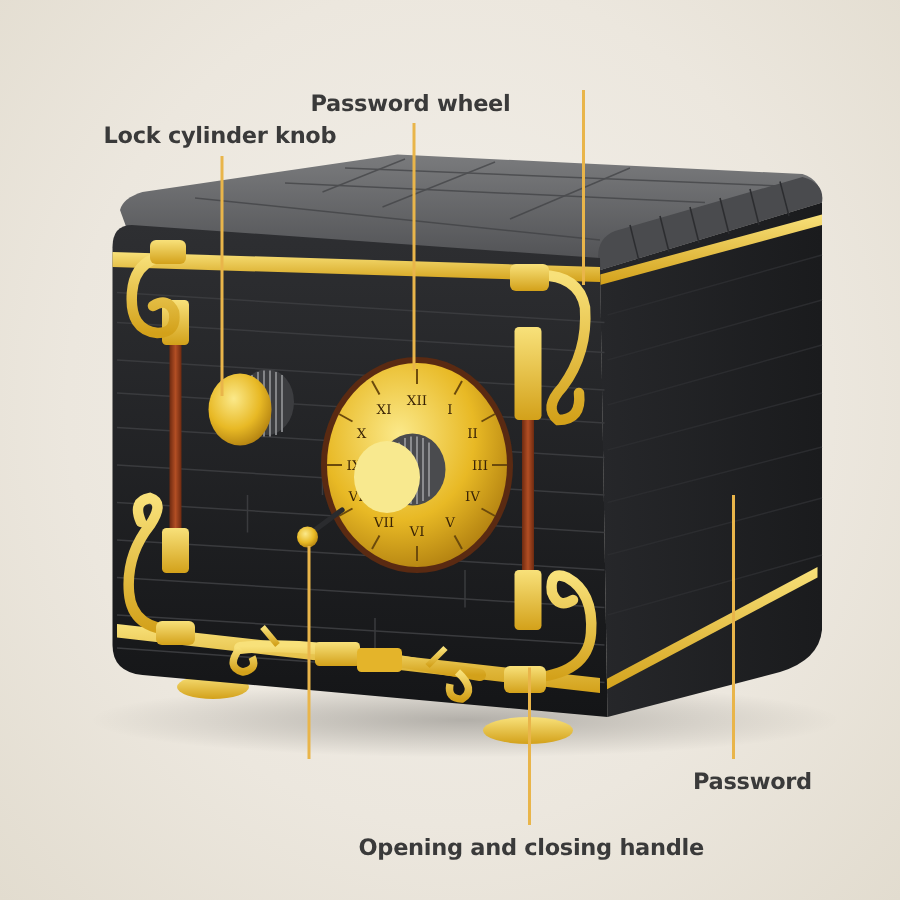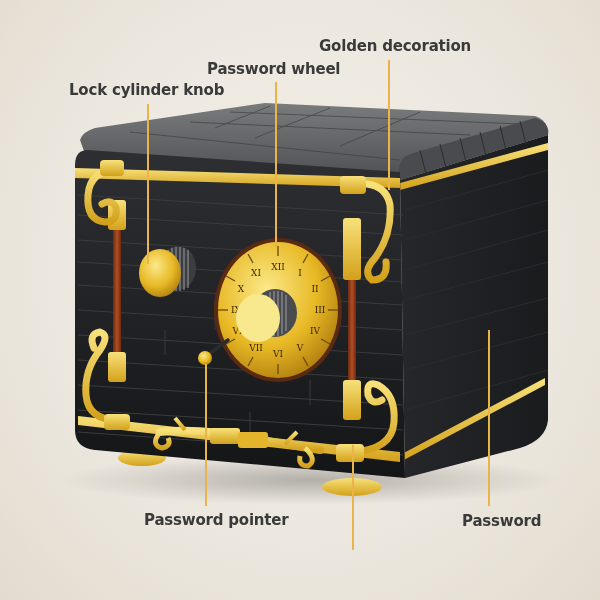--- a/index.html
+++ b/index.html
@@ -219,18 +219,17 @@
     </g>
   </svg>
 
   <div class="leader" style="left:388px; top:60px; height:130px;"></div>
   <div class="leader" style="left:275px; top:82px; height:165px;"></div>
   <div class="leader" style="left:147px; top:104px; height:160px;"></div>
   <div class="leader" style="left:205px; top:364px; height:142px;"></div>
   <div class="leader" style="left:352px; top:445px; height:105px;"></div>
   <div class="leader" style="left:488px; top:330px; height:176px;"></div>
 
-  <div class="label" style="left:319px; top:37px;">Golden decoration</div>
   <div class="label" style="left:69px; top:81px;">Lock cylinder knob</div>
   <div class="label" style="left:207px; top:60px;">Password wheel</div>
-  <div class="label" style="left:144px; top:511px;">Password pointer</div>
   <div class="label" style="left:462px; top:512px;">Password</div>
+  <div class="label" style="left:239px; top:556px;">Opening and closing handle</div>
 </div>
 
 </body></html>

